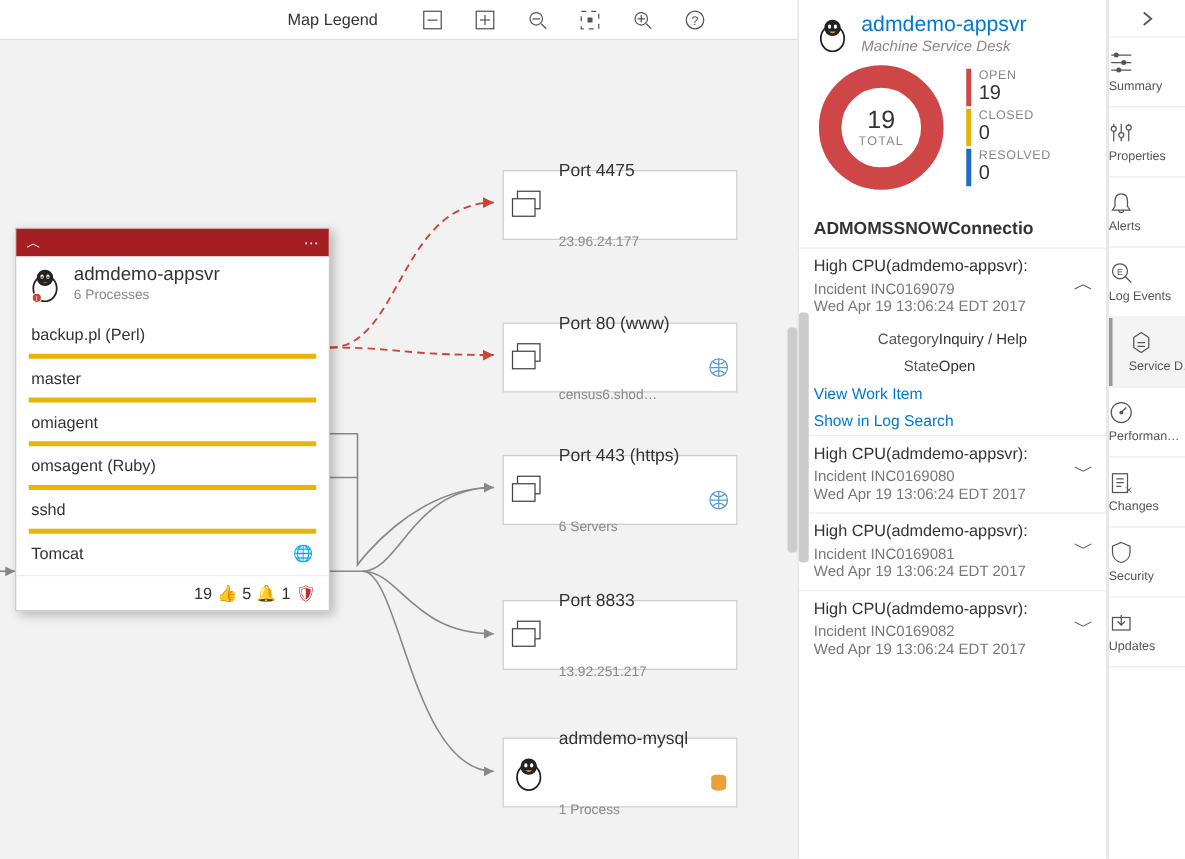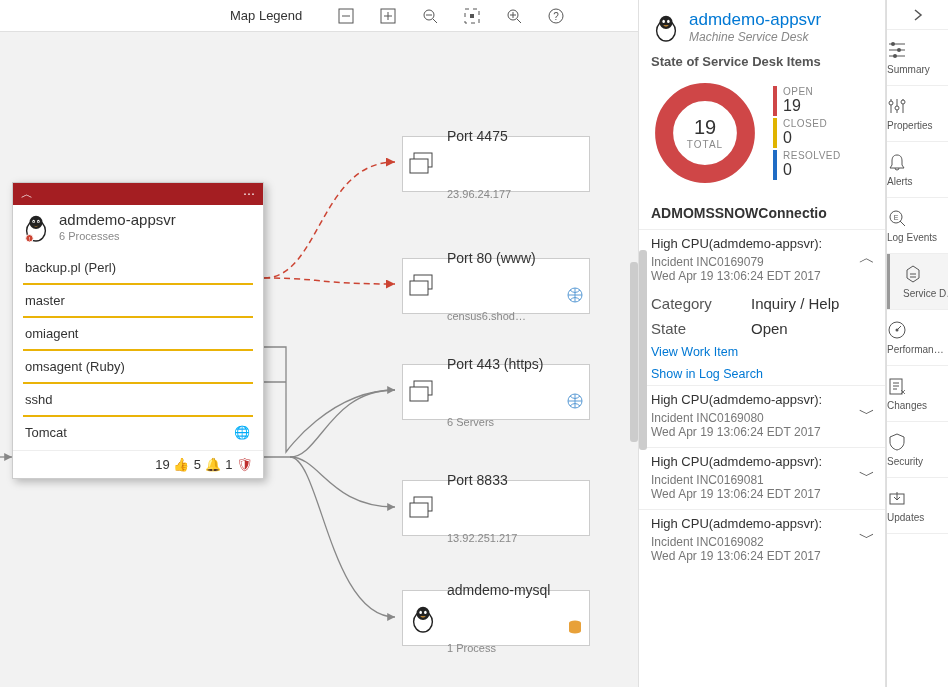--- a/index.html
+++ b/index.html
@@ -14,21 +14,21 @@
   .canvas { position: absolute; left: 0; top: 32px; width: 638px; height: 655px; background: #f2f2f2; }
 
   
   .server-node { position: absolute; left: 12px; top: 150px; width: 252px; background: #fff; border: 1px solid #ccc; box-shadow: 3px 3px 8px rgba(0,0,0,0.25); }
   .server-header { background: #a41e22; height: 22px; display: flex; align-items: center; justify-content: space-between; padding: 0 8px; color: #fff; }
   .server-header .chev, .server-header .dots { color:#fff; font-size:12px; cursor:pointer; }
   .server-title { display: flex; align-items: center; padding: 6px 8px 4px; gap: 8px; }
   .server-title .name { font-size: 15px; color:#333; }
   .server-title .sub { font-size: 11px; color:#888; margin-top:2px; }
   .proc-list { padding: 6px 10px 2px; }
-  .proc { font-size: 13px; color:#333; padding: 8px 2px; border-bottom:2px solid #eab308; position:relative; }
+  .proc { font-size: 13px; color:#333; padding: 8px 2px; border-bottom:4px solid #eab308; position:relative; }
   .proc:last-of-type { border-bottom: none; }
   .proc .globe { position:absolute; right:2px; top:8px; color:#5a9bd5; font-size:13px; }
   .server-footer { text-align: right; padding: 6px 10px; font-size:13px; color:#333; display:flex; justify-content:flex-end; gap:4px; align-items:center; border-top:1px solid #eee;}
   .server-footer .blue { color:#4a8de0; font-weight:bold;}
   .server-footer .red { color:#bf2e2e; font-weight:bold;}
   .server-footer .shield { color:#bf2e2e; }
 
   
   .target { position: absolute; left: 402px; width: 188px; height: 56px; background:#fff; border:1px solid #ccc; display:flex; align-items:center; padding:6px 4px; gap:8px; }
   .target .ticon { width:32px; height:32px; display:flex; align-items:center; justify-content:center; }
@@ -56,21 +56,21 @@
   .lg-item { display:flex; align-items:flex-start; gap:6px; }
   .lg-bar { width:4px; height:30px; }
   .lg-text .k { font-size:10px; color:#888; letter-spacing:0.5px; }
   .lg-text .v { font-size:16px; color:#333; }
 
   .conn-title { font-size:14px; font-weight:600; color:#333; padding:4px 12px 8px; }
   .incident { padding:6px 12px 8px; border-top:1px solid #eee; position:relative; }
   .incident .title { font-size:13px; color:#333; margin-bottom:4px; }
   .incident .line { font-size:12px; color:#777; }
   .incident .chev { position:absolute; right:10px; top:18px; color:#555; }
-  .kv-row { display:flex; padding:4px 12px; font-size:15px; }
+  .kv-row { display:flex; padding:4px 12px; font-size:12px;text-align:right; }
   .kv-row .k { width: 100px; color:#555; }
   .kv-row .v { color:#333; }
   .link { color:#0078d4; font-size:12.5px; padding:4px 12px; cursor:pointer; }
 
   
   .rail { position:absolute; left:886px; top:0; width:62px; height:687px; background:#fff; border-left:1px solid #ddd; display:flex; flex-direction:column; }
   .rail .collapse { height:30px; display:flex; align-items:center; justify-content:center; border-bottom:1px solid #eee; cursor:pointer; }
   .rail .ritem { height:56px; display:flex; flex-direction:column; align-items:flex-start; justify-content:center; gap:4px; border-bottom:1px solid #eee; cursor:pointer; }
   .rail .ritem.active { background:#f4f4f4; box-shadow: inset 3px 0 0 #999; padding-left: 16px; }
   .rail .ritem .ri-label { font-size:10px; color:#555; text-align:center; max-width:58px; overflow:hidden; white-space:nowrap; text-overflow:ellipsis;}
@@ -283,21 +283,20 @@
         <ellipse cx="16" cy="11" rx="7" ry="7" fill="#222"></ellipse>
         <ellipse cx="13.5" cy="10" rx="1.4" ry="1.8" fill="#fff"></ellipse>
         <ellipse cx="18.5" cy="10" rx="1.4" ry="1.8" fill="#fff"></ellipse>
         <path d="M13 14 Q16 17 19 14" fill="#e8a13a"></path>
       </svg>
     <div>
       <div class="dh-title">admdemo-appsvr</div>
       <div class="dh-sub">Machine Service Desk</div>
     </div>
   </div>
-  <div class="details-sub">State of Service Desk Items</div>
 
   <div class="donut-row">
     <div class="donut-wrap">
       <svg viewBox="0 0 42 42">
           <circle cx="21" cy="21" r="15.9" fill="none" stroke="#eee" stroke-width="7"></circle>
           <circle cx="21" cy="21" r="15.9" fill="none" stroke="#cf4647" stroke-width="7" stroke-dasharray="100 0" transform="rotate(-90 21 21)"></circle>
         </svg>
       <div class="donut-center">
         <div class="num">19</div>
         <div class="lbl">TOTAL</div>

